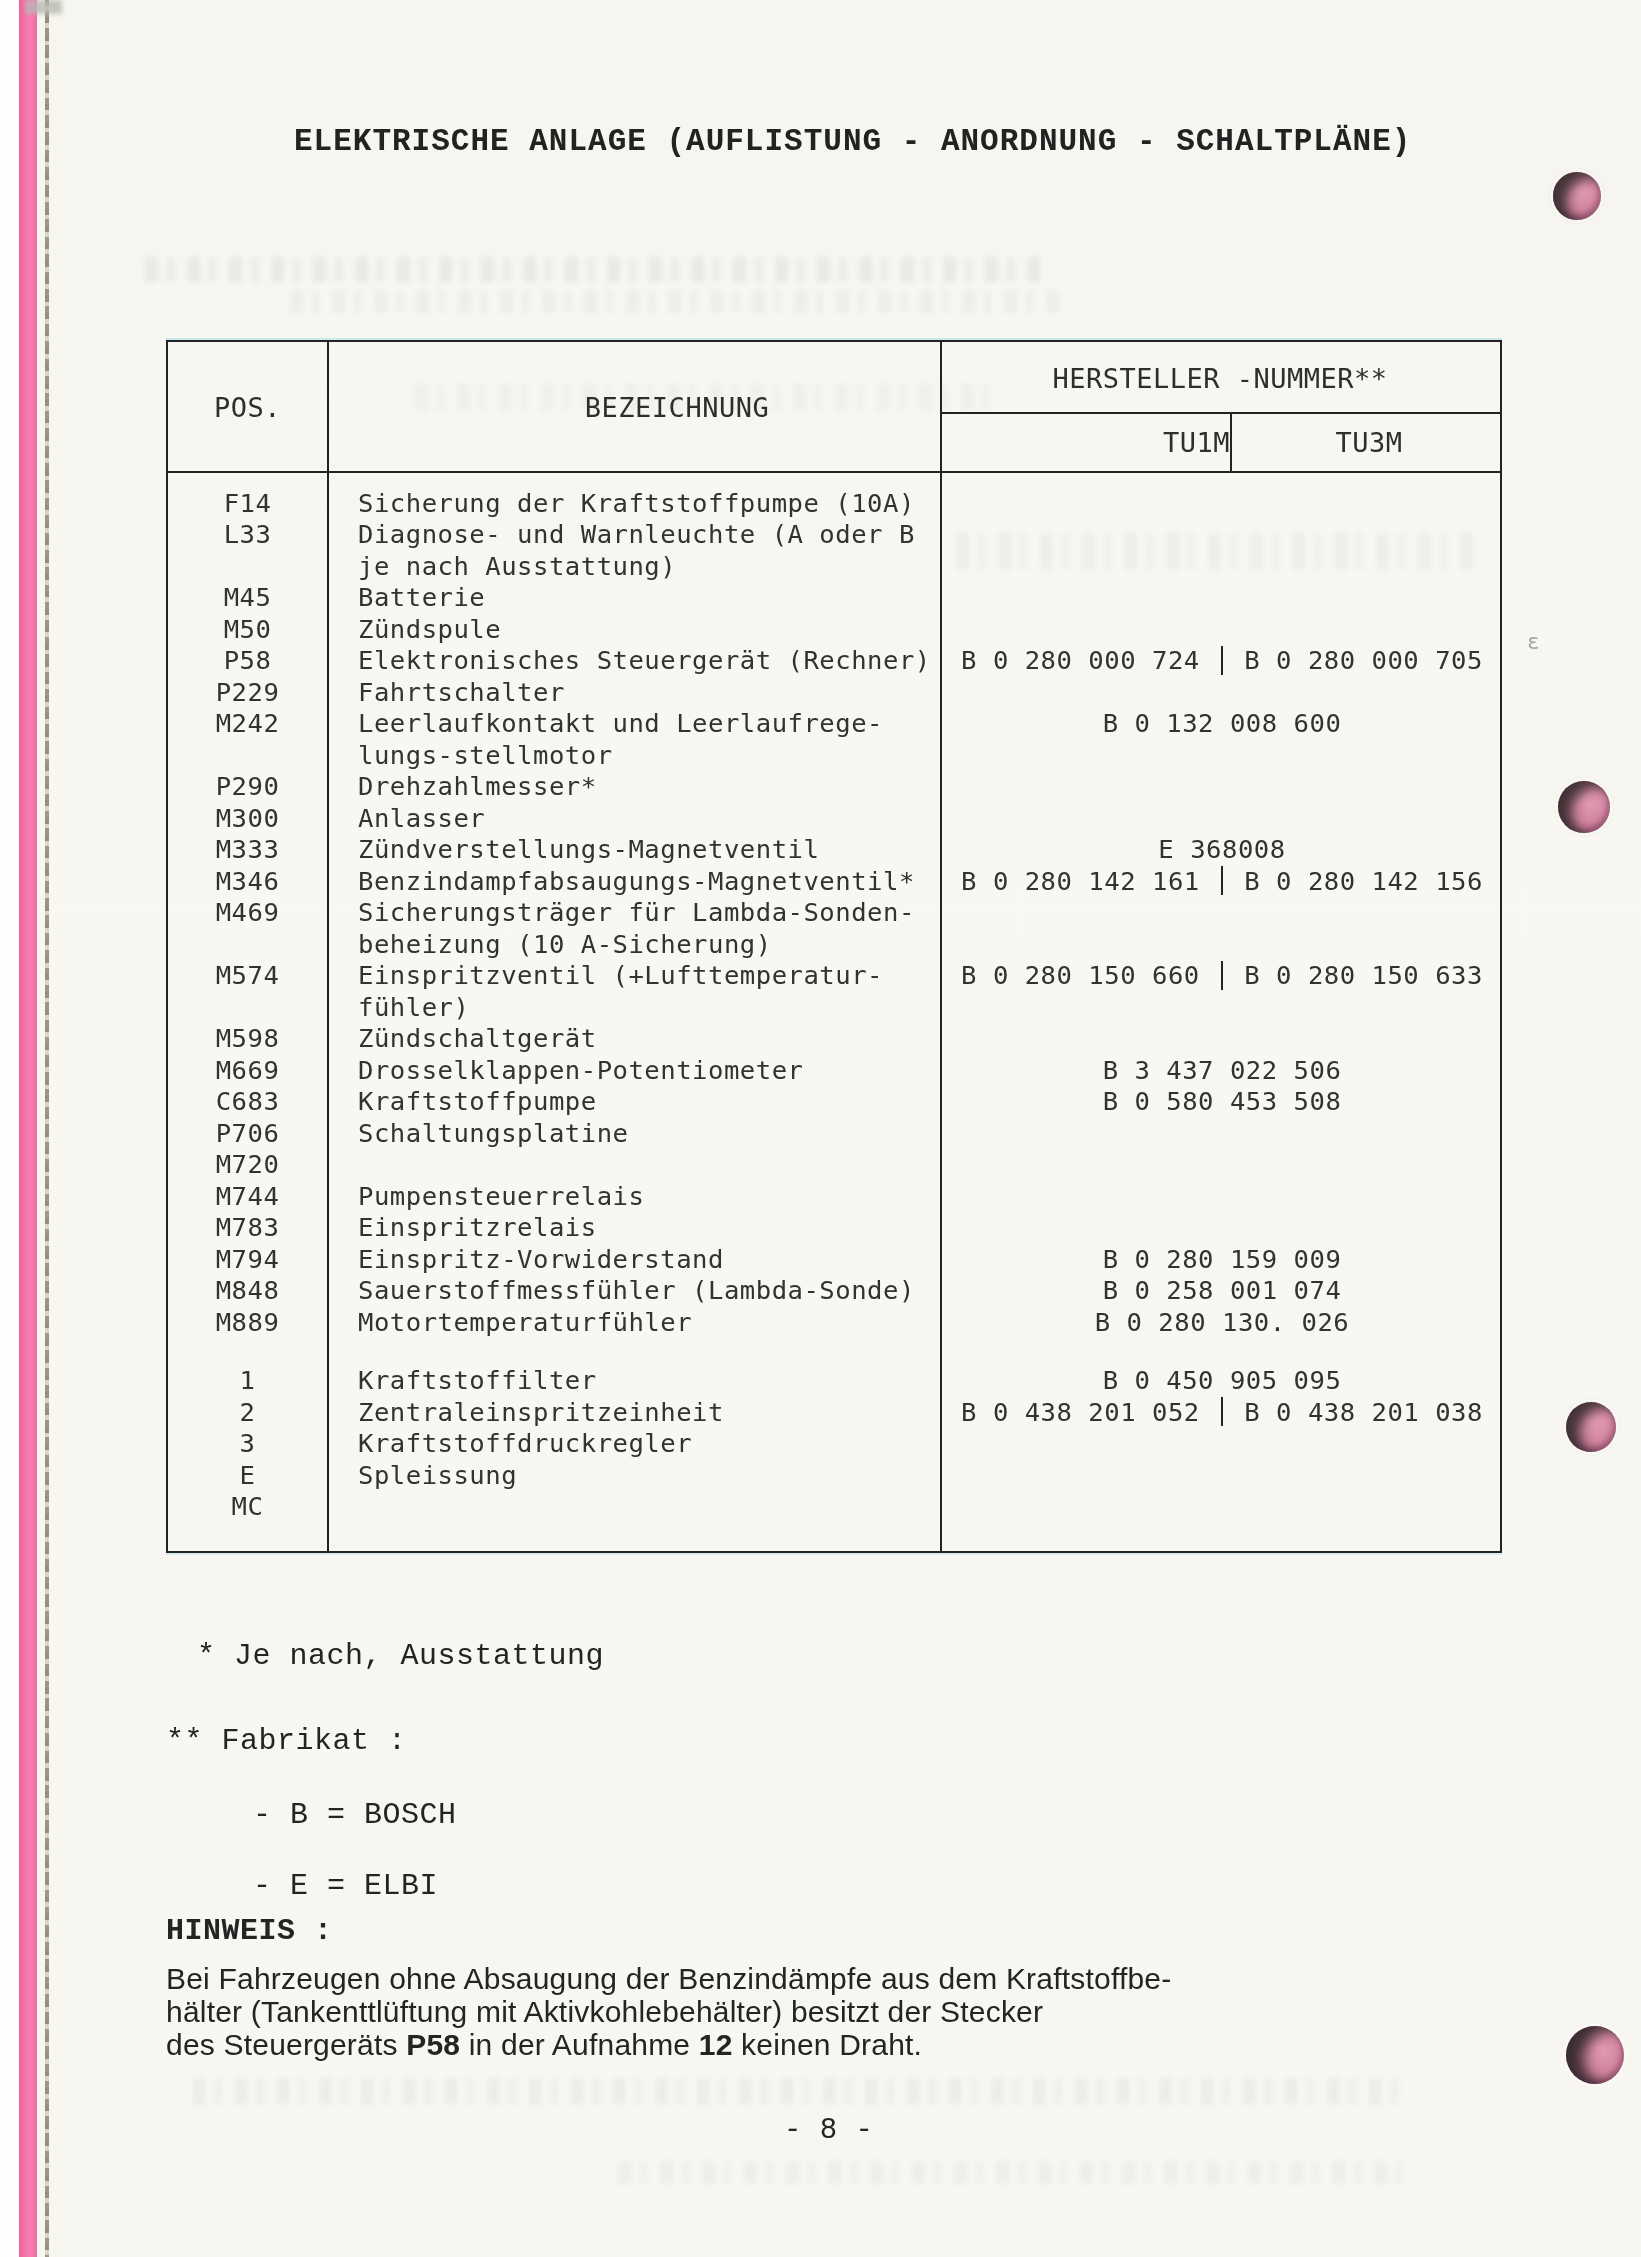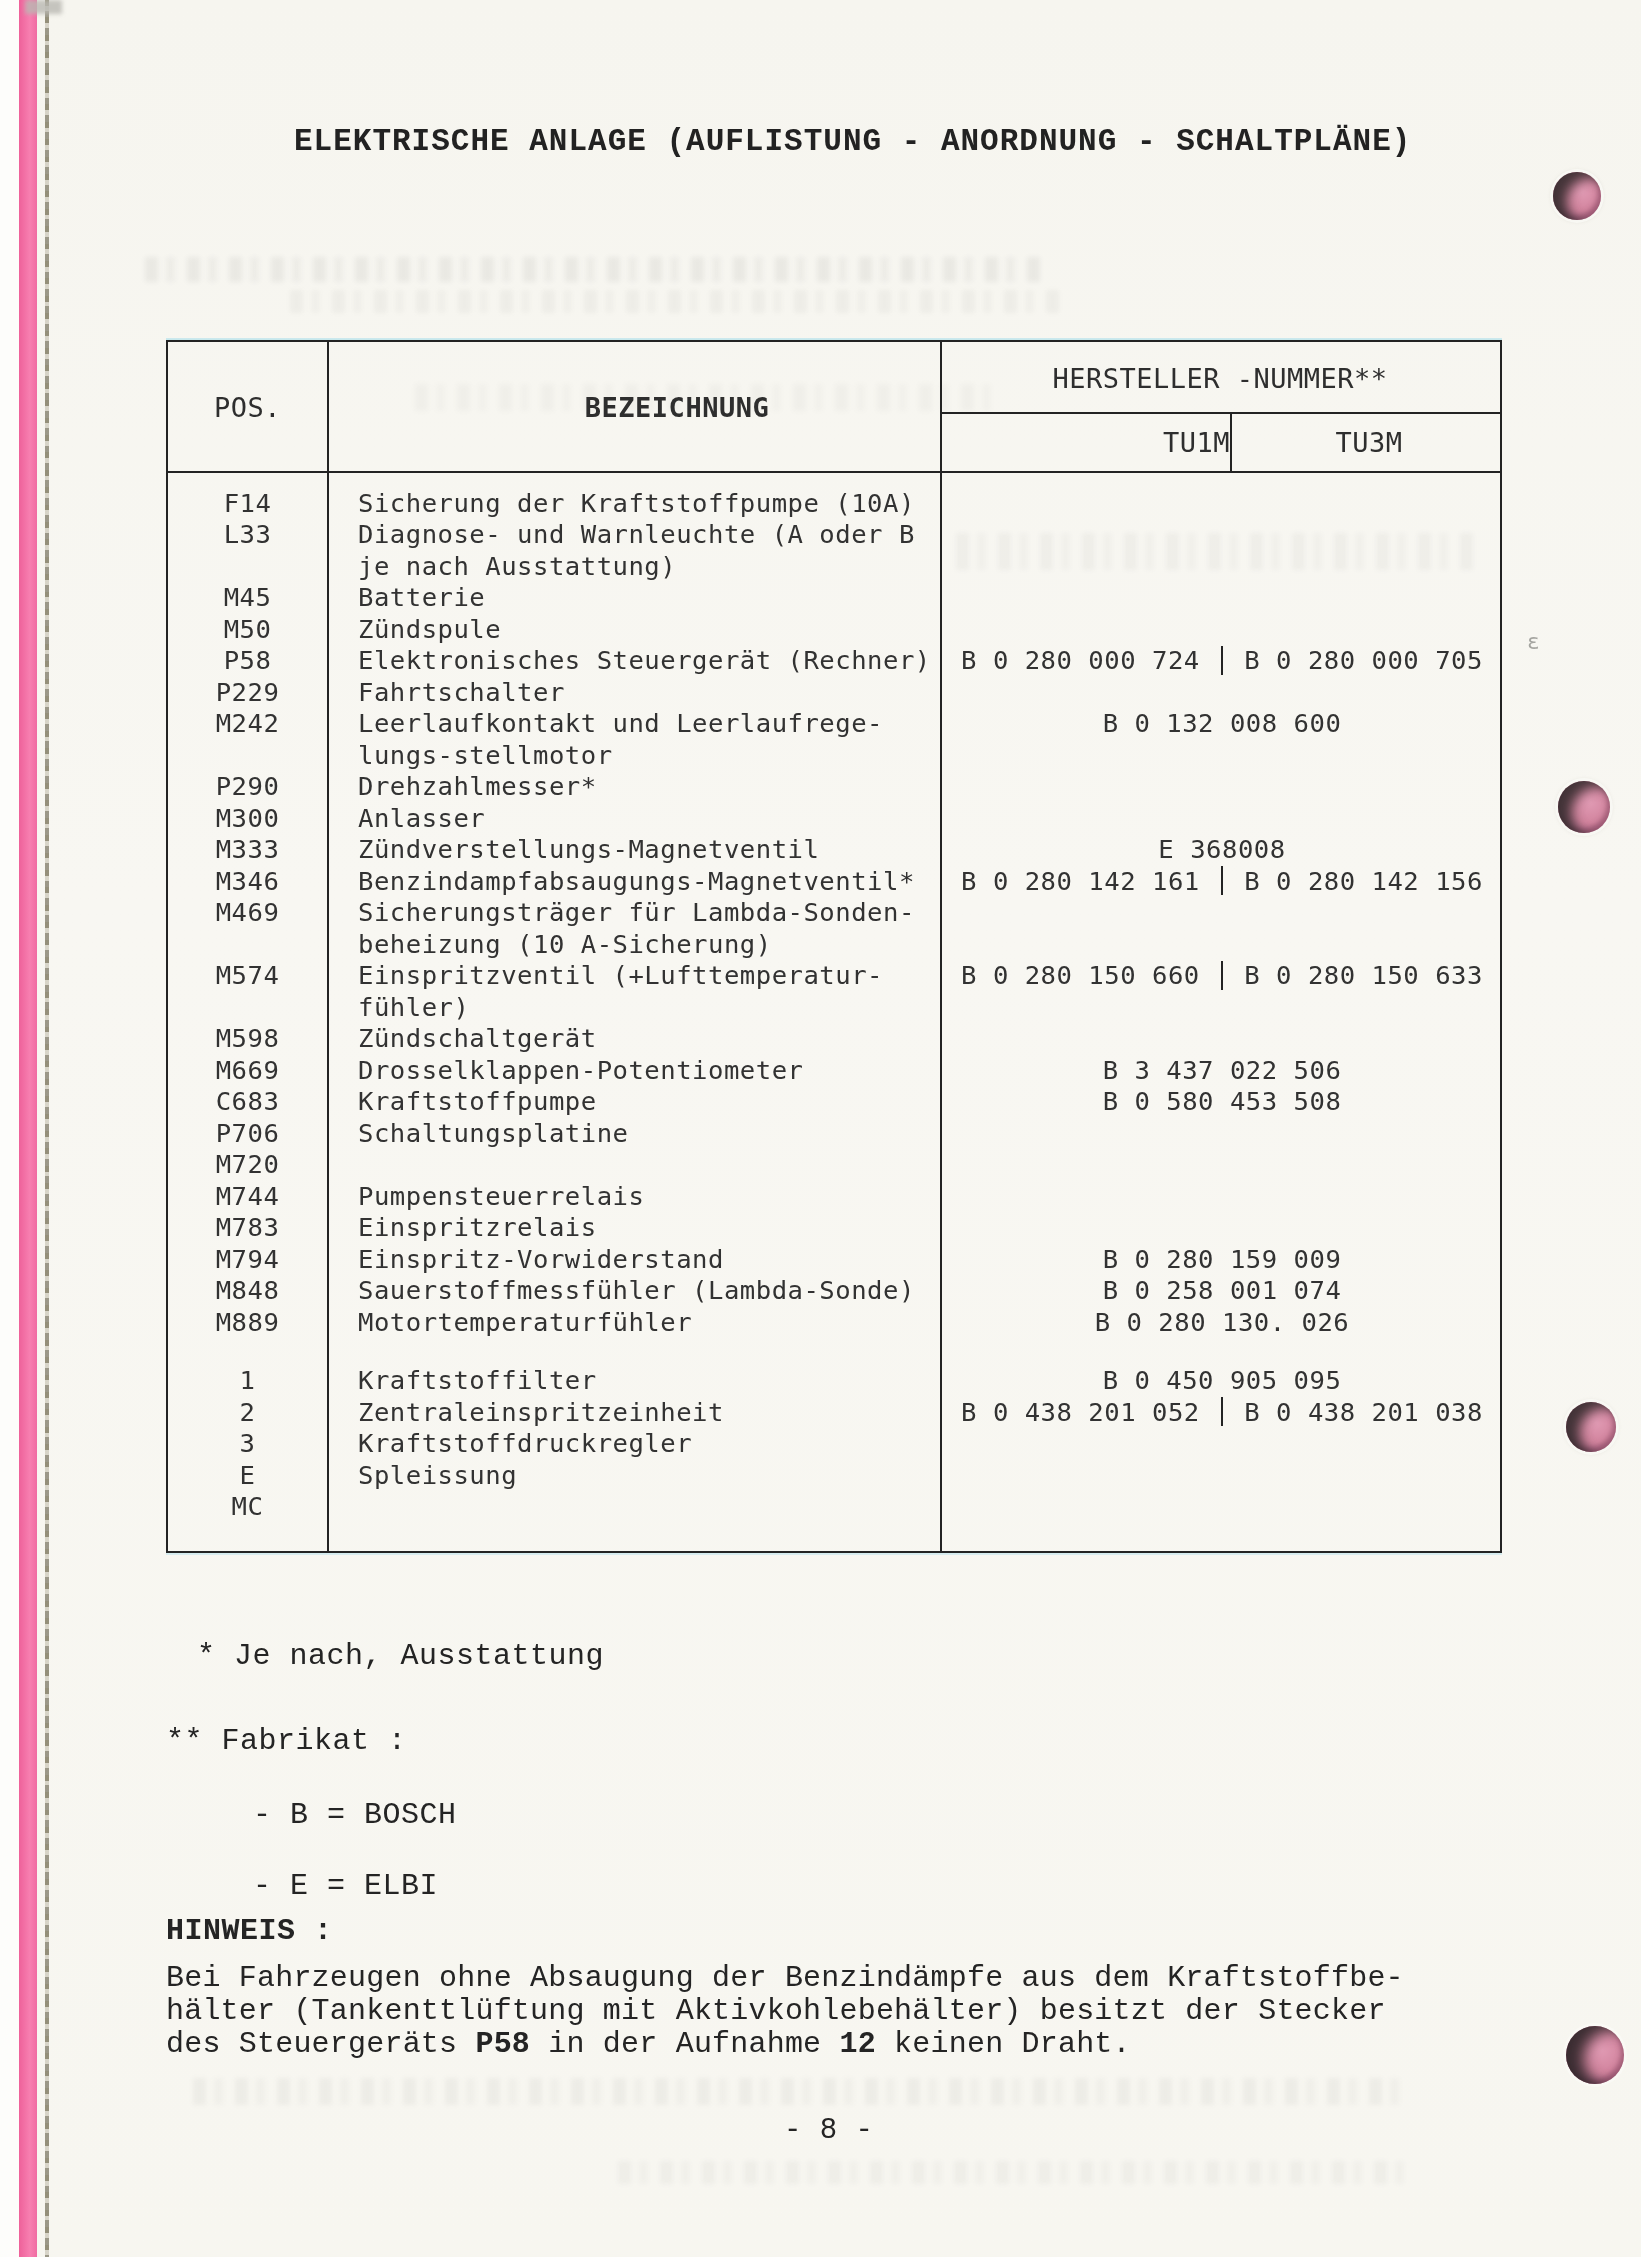--- a/index.html
+++ b/index.html
@@ -41,21 +41,21 @@
     border:2.4px solid #232323;box-sizing:border-box;
     box-shadow:0 -1.9px 0 rgba(90,200,230,.30), 0 1.9px 0 rgba(90,200,230,.22);}
   .vline1{position:absolute;left:159px;top:0;bottom:0;width:2.4px;background:#232323;}
   .vline2{position:absolute;left:772px;top:0;bottom:0;width:2.4px;background:#232323;}
   .h-header-bottom{position:absolute;left:0;right:0;top:129px;height:2.4px;background:#232323;}
   .h-hersteller{position:absolute;left:772px;right:0;top:70px;height:1.9px;background:#232323;}
   .v-tu{position:absolute;left:1062px;top:70px;height:59px;width:1.9px;background:#232323;}
 
   .hdr{position:absolute;font-size:27px;letter-spacing:0.5px;color:#2e2e2e;text-align:center;}
   .hdr-pos{left:0;width:159px;top:50px;}
-  .hdr-bez{left:159px;width:700px;top:50px;font-weight:bold;}
+  .hdr-bez{left:159px;width:700px;top:50px;}
   .hdr-her{left:772px;right:0;top:21px;}
   .hdr-tu1{left:772px;width:290px;top:85px;text-align:right;}
   .hdr-tu3{left:1062px;right:0;top:85px;padding-left:8px;}
 
   .tbody{position:absolute;left:0;right:0;top:145px;}
   .t-row{display:flex;height:31.5px;align-items:center;font-size:25.6px;letter-spacing:0.5px;color:#323232;}
   .t-row.spacer{height:27px;}
   .c-pos{width:159px;text-align:center;flex:none;}
   .c-bez{width:613px;padding-left:31px;box-sizing:border-box;flex:none;white-space:nowrap;}
   .c-num{width:564px;flex:none;display:flex;align-items:center;justify-content:center;}
@@ -65,21 +65,21 @@
   .c-num .centered{width:100%;text-align:center;white-space:nowrap;}
 
   
   .tw{position:absolute;font-family:"Liberation Mono",monospace;font-size:30px;color:#242424;letter-spacing:0.5px;white-space:nowrap;}
   .fn-star{left:197px;top:1639px;}
   .fn-fabrikat{left:166px;top:1724px;}
   .fn-bosch{left:253px;top:1798px;}
   .fn-elbi{left:253px;top:1869px;}
   .hinweis-h{left:166px;top:1914px;font-weight:bold;}
   .paragraph{position:absolute;left:166px;top:1962px;width:1371px;
-    font-family:Liberation Mono, monospace;font-size:30px;line-height:33px;color:#242424;letter-spacing:0.2px;}
+    font-family:Liberation Sans, sans-serif;font-size:30px;line-height:33px;color:#242424;letter-spacing:0.2px;}
   .paragraph b{font-weight:bold;}
   .pagenum{left:784px;top:2114px;font-size:29px;}
 </style>
 </head>
 <body>
 
 <div class="page">
 
   <div class="edge-white"></div>
   <div class="pink-stripe"></div>

